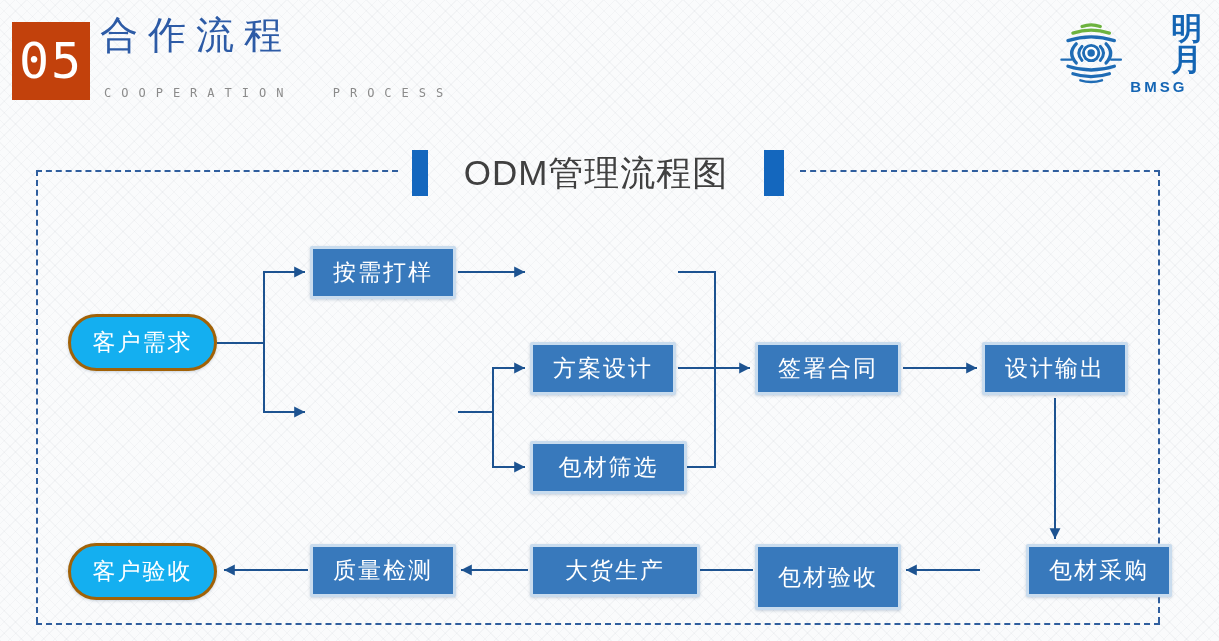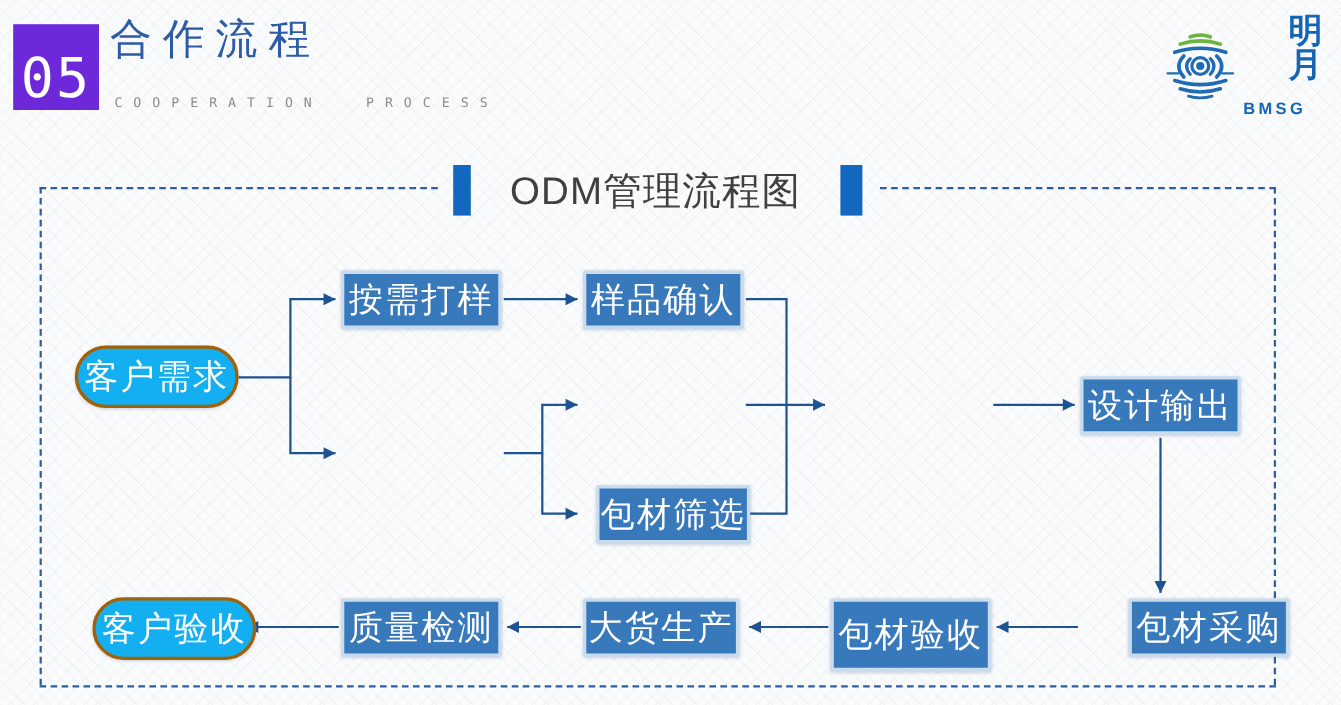--- a/index.html
+++ b/index.html
@@ -8,42 +8,42 @@
     font-family:"Liberation Sans", sans-serif;
     background-color:#fafbfc;
     background-image:
       repeating-linear-gradient(45deg, rgba(120,130,145,0.055) 0 1px, transparent 1px 8px),
       repeating-linear-gradient(-45deg, rgba(120,130,145,0.055) 0 1px, transparent 1px 8px);
   }
 
   
   .num-box{
     position:absolute;left:12px;top:22px;width:78px;height:78px;
-    background:#6d28d9;display:flex;align-items:flex-end;justify-content:center;
+    background:#c2410c;display:flex;align-items:center;justify-content:center;
   }
   .num-box span{
     color:#ffffff;font-family:"DejaVu Sans Mono", monospace;
     font-size:50px;font-weight:400;letter-spacing:2px;
   }
   .slide-title{
     position:absolute;left:100px;top:10px;
     font-family:"DejaVu Serif", serif;
     font-size:38px;color:#2d5ba6;letter-spacing:10px;font-weight:400;
   }
   .slide-subtitle{
     position:absolute;left:104px;top:86px;
     font-size:12px;color:#8b8b8b;letter-spacing:10px;word-spacing:22px;
     font-family:"DejaVu Sans Mono", monospace;
   }
   .brand{
     position:absolute;left:1058px;top:12px;display:flex;align-items:center;gap:6px;
   }
   .brand-text{display:flex;flex-direction:column;line-height:1;}
   .brand-name{font-size:31px;font-weight:bold;color:#1465b4;letter-spacing:2px;margin-left:41px;}
-  .brand-abbr{font-size:15px;font-weight:bold;color:#1465b4;letter-spacing:3px;margin-top:18px;}
+  .brand-abbr{font-size:15px;font-weight:bold;color:#1465b4;letter-spacing:3px;margin-top:4px;}
 
   
   .frame-edge{position:absolute;}
   .edge-v{border-left:2px dashed #2f5e9e;width:0;}
   .edge-h{border-top:2px dashed #2f5e9e;height:0;}
 
   
   .diagram-title-row{
     position:absolute;left:36px;top:149px;width:1124px;height:48px;
     display:flex;align-items:center;justify-content:center;gap:36px;
@@ -54,21 +54,21 @@
   .diagram-title-text{
     font-size:35px;color:#404040;font-weight:500;letter-spacing:1px;white-space:nowrap;
   }
 
   
   #flowchart{position:absolute;left:0;top:0;width:1219px;height:641px;}
   #edges-svg{position:absolute;left:0;top:0;}
   .edge{fill:none;stroke:#1d5391;stroke-width:2;}
   .flow-node{
     position:absolute;display:flex;align-items:center;justify-content:center;
-    color:#ffffff;font-size:31px;letter-spacing:2px;white-space:nowrap;
+    color:#ffffff;font-size:23px;letter-spacing:2px;white-space:nowrap;
     box-sizing:border-box;
   }
   .flow-node.box{
     background:#3879bc;border:3px solid #c9dcee;border-radius:2px;
     box-shadow:0 1px 3px rgba(60,90,130,0.25);
   }
   .flow-node.pill{
     background:#14aff0;border:3px solid #a16207;border-radius:30px;
     box-shadow:0 1px 3px rgba(60,90,130,0.25);
   }
@@ -135,21 +135,22 @@
       <polyline points="678,368 750,368" class="edge" marker-end="url(#arrowhead)"></polyline>
       <polyline points="903,368 977,368" class="edge" marker-end="url(#arrowhead)"></polyline>
       <polyline points="1055,398 1055,539" class="edge" marker-end="url(#arrowhead)"></polyline>
       <polyline points="980,570 906,570" class="edge" marker-end="url(#arrowhead)"></polyline>
       <polyline points="753,570 681,570" class="edge" marker-end="url(#arrowhead)"></polyline>
       <polyline points="528,570 461,570" class="edge" marker-end="url(#arrowhead)"></polyline>
       <polyline points="308,570 224,570" class="edge" marker-end="url(#arrowhead)"></polyline>
     </svg>
 <div class="flow-node pill" style="left: 68px; top: 314px; width: 149px; height: 57px;">客户需求</div>
     <div class="flow-node box" style="left: 310px; top: 246px; width: 146px; height: 53px;">按需打样</div>
-    <div class="flow-node box" style="left: 530px; top: 246px; width: 146px; height: 53px;">样品确认</div>
-    <div class="flow-node box" style="left: 542px; top: 441px; width: 140px; height: 53px;">包材筛选</div>
+    <div class="flow-node box" style="left: 530px; top: 342px; width: 146px; height: 53px;">方案设计</div>
+    <div class="flow-node box" style="left: 530px; top: 441px; width: 157px; height: 53px;">包材筛选</div>
+    <div class="flow-node box" style="left: 755px; top: 342px; width: 146px; height: 53px;">签署合同</div>
     <div class="flow-node box" style="left: 982px; top: 342px; width: 146px; height: 53px;">设计输出</div>
     <div class="flow-node box" style="left: 982px; top: 544px; width: 146px; height: 53px; margin-left: 44px;">包材采购</div>
     <div class="flow-node box" style="left: 755px; top: 544px; width: 146px; height: 66px;">包材验收</div>
-    <div class="flow-node box" style="left: 530px; top: 544px; width: 142px; height: 53px;">大货生产</div>
+    <div class="flow-node box" style="left: 530px; top: 544px; width: 170px; height: 53px;">大货生产</div>
     <div class="flow-node box" style="left: 310px; top: 544px; width: 146px; height: 53px;">质量检测</div>
-    <div class="flow-node pill" style="left: 84px; top: 543px; width: 149px; height: 57px;">客户验收</div>
+    <div class="flow-node pill" style="left: 68px; top: 543px; width: 149px; height: 57px;">客户验收</div>
   </div>
 
 </body></html>

